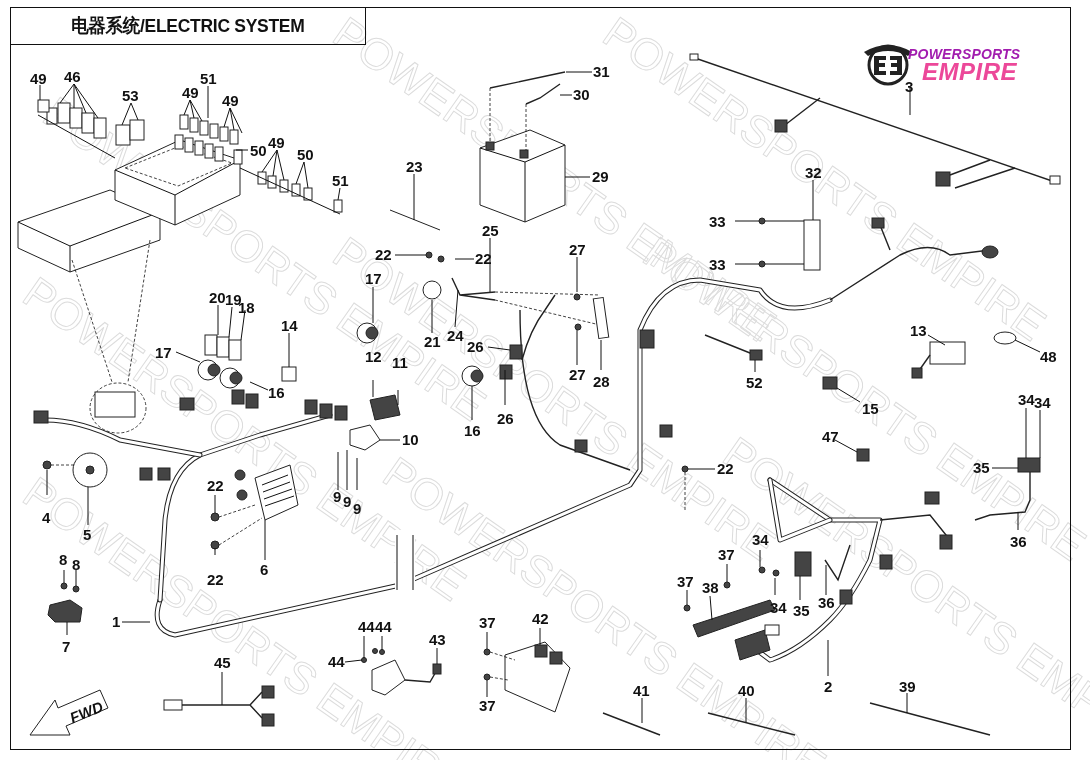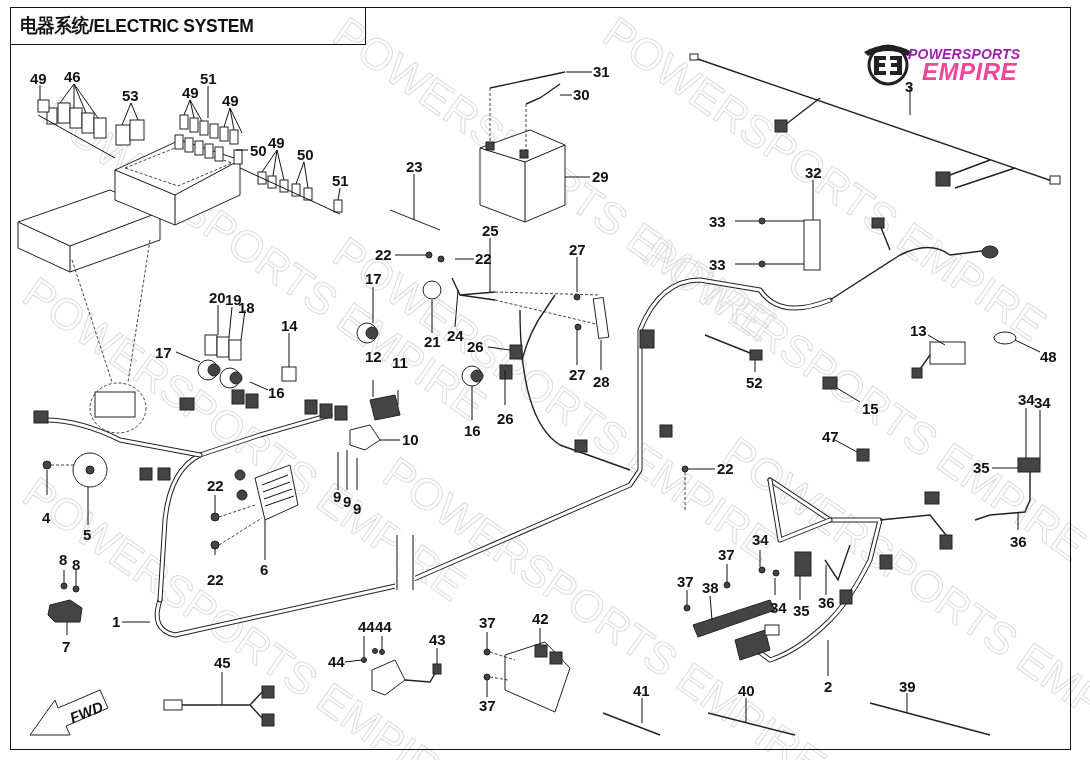--- a/index.html
+++ b/index.html
@@ -1,18 +1,18 @@
 <!DOCTYPE html>
 <html><head>
 <meta charset="utf-8">
 <style>
   html,body{margin:0;padding:0;background:#fff;}
   body{width:1090px;height:760px;position:relative;overflow:hidden;font-family:"Liberation Sans",sans-serif;}
   #frame{position:absolute;left:10px;top:7px;width:1061px;height:743px;border:1.5px solid #111;box-sizing:border-box;}
-  #title-box{position:absolute;left:10px;top:7px;width:356px;height:38px;border-right:1.5px solid #111;border-bottom:1.5px solid #111;box-sizing:border-box;display:flex;align-items:center;}
+  #title-box{position:absolute;left:10px;top:7px;width:356px;height:38px;border-right:1.5px solid #111;border-bottom:1.5px solid #111;box-sizing:border-box;display:flex;align-items:center;justify-content:center;}
   #title-text{font-family:"Liberation Sans",sans-serif;font-weight:bold;font-size:19px;color:#111;letter-spacing:-0.3px;transform:scaleX(0.92);}
   #logo{position:absolute;left:860px;top:40px;width:200px;height:46px;}
   #logo .brand-top{position:absolute;left:48px;top:6px;font-size:14px;font-style:italic;font-weight:bold;color:#a21caf;letter-spacing:0.2px;}
   #logo .brand-bottom{position:absolute;left:62px;top:18px;font-size:24px;font-style:italic;font-weight:bold;color:#ec4899;letter-spacing:0.5px;}
   #logo .emblem{position:absolute;left:2px;top:0;width:52px;height:46px;}
   #diagram{position:absolute;left:0;top:0;width:1090px;height:760px;}
   .lbl{font-family:"Liberation Sans",sans-serif;font-weight:bold;font-size:15px;fill:#111;}
   .ln{stroke:#111;stroke-width:1;fill:none;}
   .dash{stroke:#111;stroke-width:0.8;stroke-dasharray:3 2;fill:none;}
   .part{stroke:#222;stroke-width:1;fill:#fff;}

